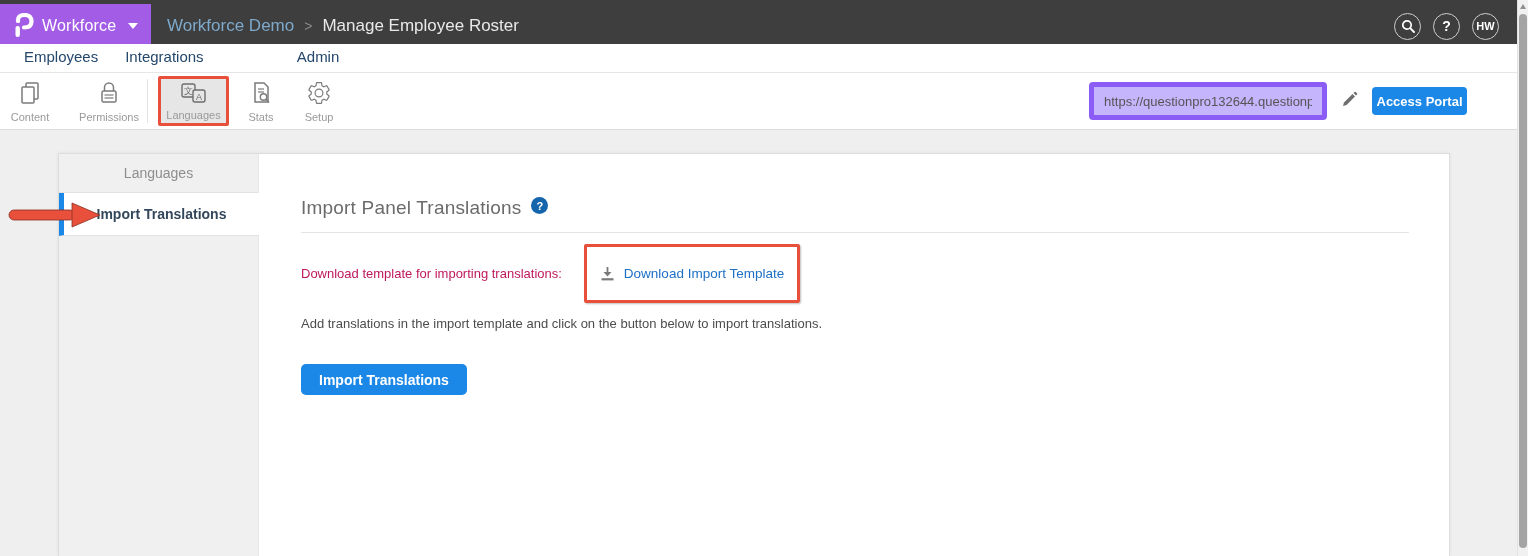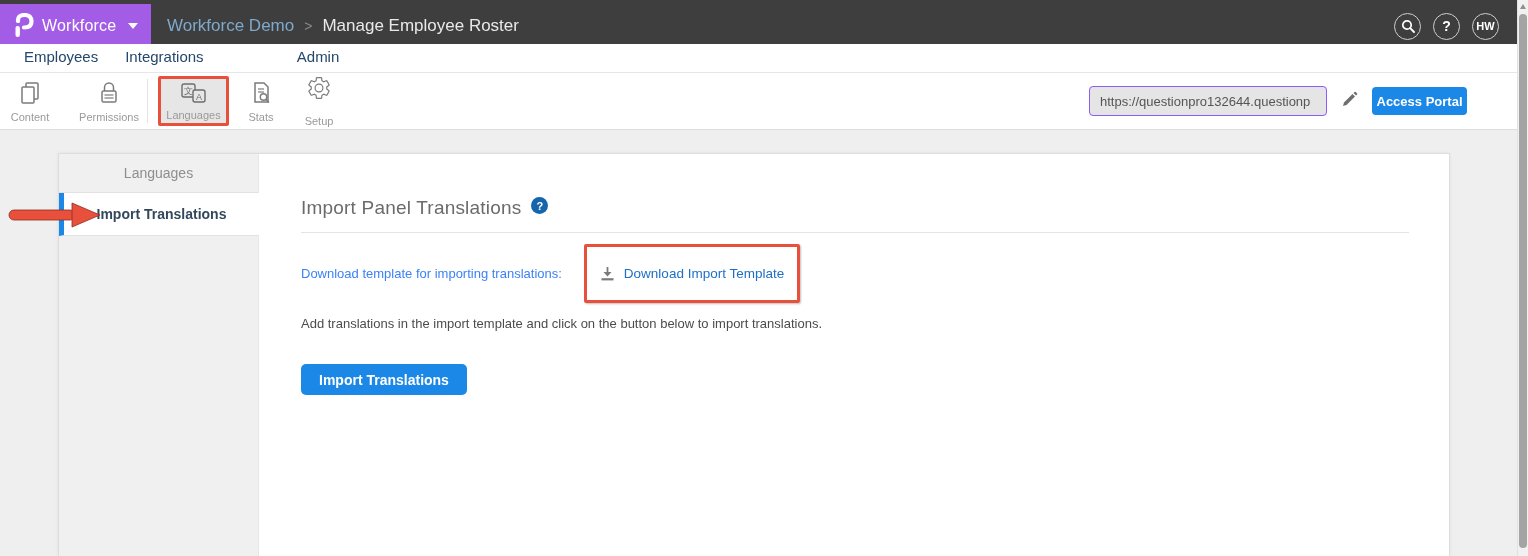--- a/index.html
+++ b/index.html
@@ -27,39 +27,39 @@
   
   .toolbar { position:absolute; left:0; top:73px; width:1517px; height:57px; background:#fff; border-bottom:1px solid #ddd; display:flex; align-items:center; padding-right:50px; }
   .tool-item { display:flex; flex-direction:column; align-items:center; justify-content:center; gap:5px; cursor:pointer; height:52px; }
   .tool-item svg { display:block; }
   .tool-label { font-size:11px; color:#9a9a9a; white-space:nowrap; }
   .ti-content { margin-left:4px; width:52px; }
   .ti-permissions { margin-left:23px; width:60px; }
   .tool-divider { width:1px; height:44px; background:#e3e3e3; margin-left:8px; }
   .ti-languages { margin-left:10px; width:71px; background:#e6e6e6; border:3px solid #e8503c; border-radius:2px; height:50px; }
   .ti-stats { margin-left:10px; width:44px; }
-  .ti-setup { margin-left:14px; width:44px;justify-content:space-between; }
+  .ti-setup { margin-left:14px; width:44px; }
   .toolbar-spacer { flex:1; }
-  .url-input { width:238px; height:28px; background:#e5e5e5; border:1px solid #8b5cf6; border-radius:4px; font-size:13px; color:#555; padding:14px 10px; font-family:"Liberation Sans",sans-serif; outline:none; white-space:nowrap; overflow:hidden; }
+  .url-input { width:238px; height:28px; background:#c4b5fd; border:5px solid #8b5cf6; border-radius:4px; font-size:13px; color:#555; padding:14px 10px; font-family:"Liberation Sans",sans-serif; outline:none; white-space:nowrap; overflow:hidden; }
   .pencil-btn { margin-left:14px; margin-right:14px; background:none; border:none; cursor:pointer; }
   .btn-blue { background:#1b87e6; color:#fff; border:none; border-radius:4px; font-weight:bold; font-family:"Liberation Sans",sans-serif; cursor:pointer; }
   .access-portal { width:95px; height:28px; font-size:13px; }
 
   
   .card { position:absolute; left:58px; top:153px; width:1392px; height:403px; background:#fff; border:1px solid #ddd; border-bottom:none; box-shadow:0 0 4px rgba(0,0,0,.06); display:flex; }
   .sidebar { width:200px; background:#f0f0f0; border-right:1px solid #e7e7e7; flex:none; }
   .sb-header { height:39px; display:flex; align-items:center; justify-content:center; font-size:14px; color:#8e8e8e; border-bottom:1px solid #e2e2e2; }
   .sb-item { height:43px; display:flex; align-items:center; justify-content:center; font-size:14px; font-weight:bold; color:#33475b; background:#fff; border-left:5px solid #1b87e6; border-bottom:1px solid #e2e2e2; margin-right:-1px; cursor:pointer; }
   .panel { flex:1; padding:43px 40px 0 42px; }
   .panel-title-row { display:flex; align-items:flex-start; gap:10px; }
   .panel-title { font-size:19px; font-weight:400; color:#6b6b6b; letter-spacing:.2px; }
   .help-circle { width:17px; height:17px; border-radius:50%; background:#1565ad; color:#fff; font-size:11px; font-weight:bold; display:flex; align-items:center; justify-content:center; cursor:pointer; }
   .panel-divider { height:1px; background:#e4e4e4; margin-top:13px; }
   .download-row { display:flex; align-items:center; margin-top:11px; }
-  .dl-label { font-size:13px; color:#3b82f6; }
+  .dl-label { font-size:13px; color:#be185d; }
   .red-box { border:3px solid #e8503c; border-radius:2px; margin-left:22px; padding:19px 13px; display:flex; align-items:center; gap:9px; box-shadow:1px 1px 2px rgba(0,0,0,.25); }
   .dl-link { font-size:13.5px; color:#1d6fc5; font-weight:500; text-decoration:none; cursor:pointer; }
   .instructions { font-size:13px; color:#4c4c4c; margin-top:13px; }
   .import-btn { margin-top:33px; height:31px; padding:0 18px; font-size:14px; border-radius:5px; }
 
   
   .red-arrow { position:absolute; left:6px; top:201px; pointer-events:none; }
 
   
   .scrollbar { position:absolute; right:0; top:0; width:11px; height:556px; background:#f1f1f1; border-left:1px solid #e2e2e2; }

